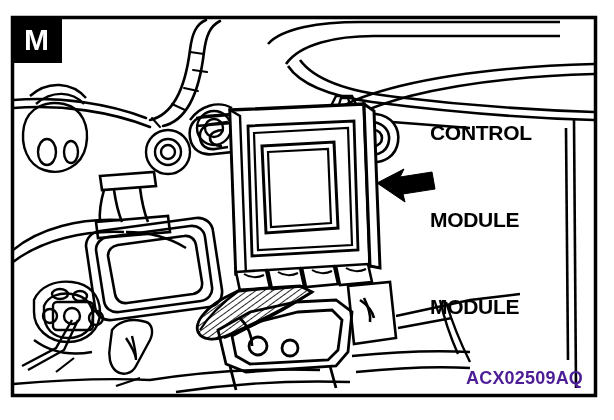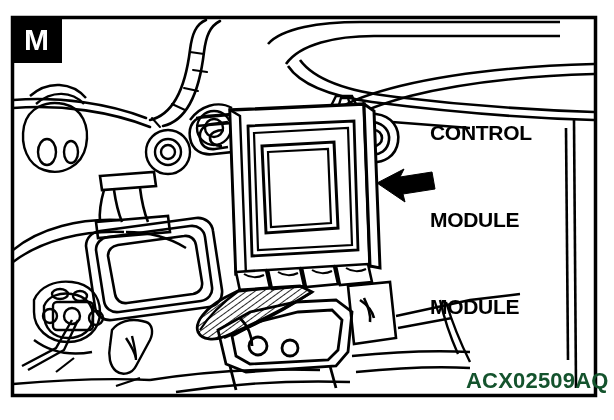--- a/index.html
+++ b/index.html
@@ -29,23 +29,23 @@
     letter-spacing:-0.3px;
     color:#000000;
     white-space:pre;
   }
   .label-line{display:block;}
   #part-code{
     position:absolute;
     left:466px;top:368px;
     font-family:"Liberation Sans", sans-serif;
     font-weight:bold;
-    font-size:22px;
+    font-size:18px;
     letter-spacing:0.2px;
-    color:#14532d;
+    color:#4c1d95;
     white-space:pre;
   }
   #m-badge{
     position:absolute;
     left:11px;top:16px;
     width:51px;height:47px;
     background:#000000;
     color:#ffffff;
     font-family:"Liberation Sans", sans-serif;
     font-weight:bold;

